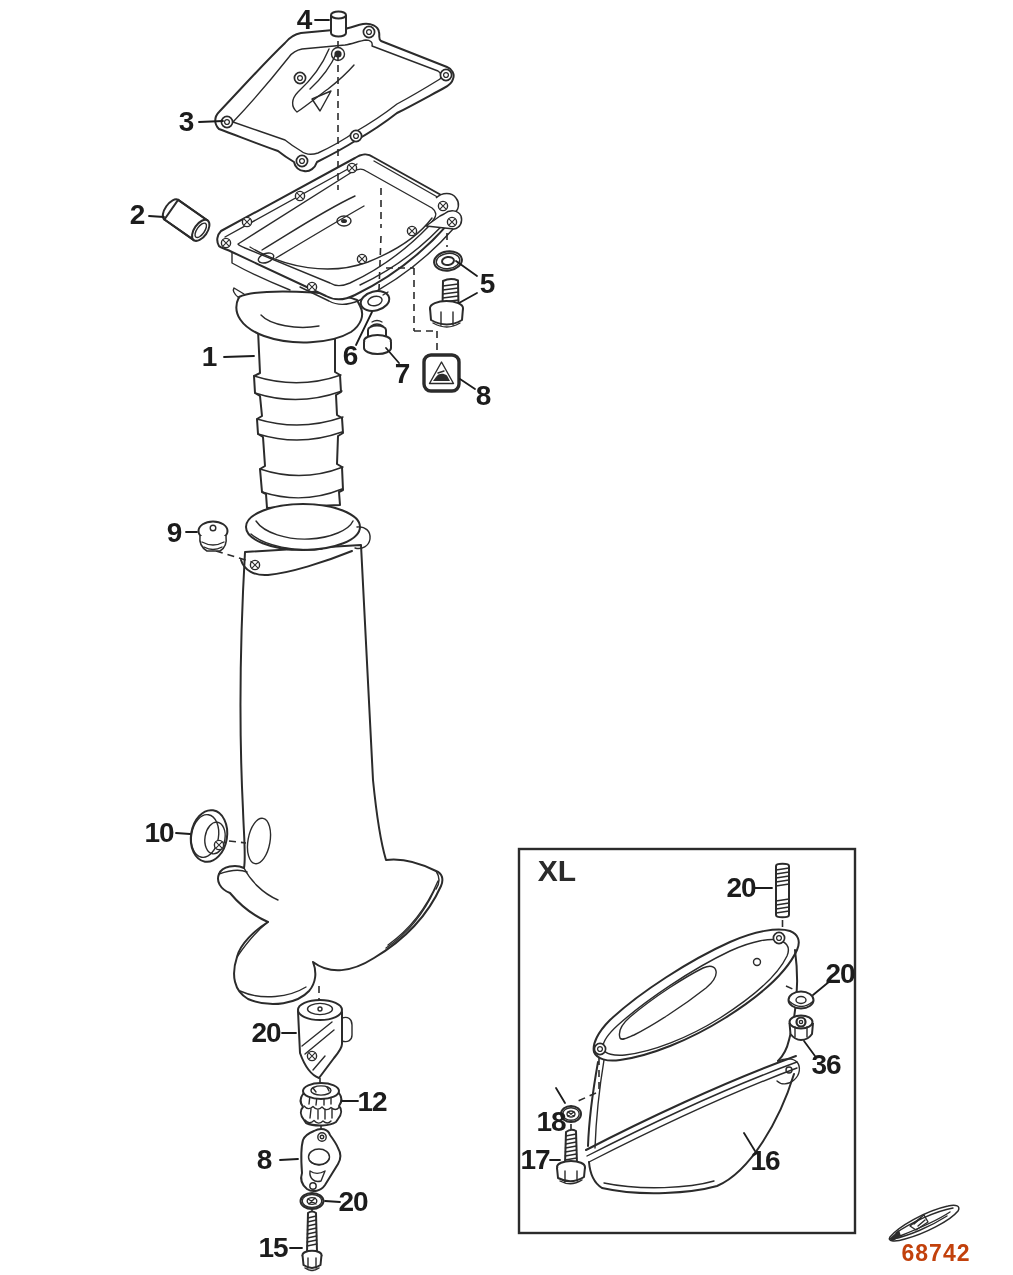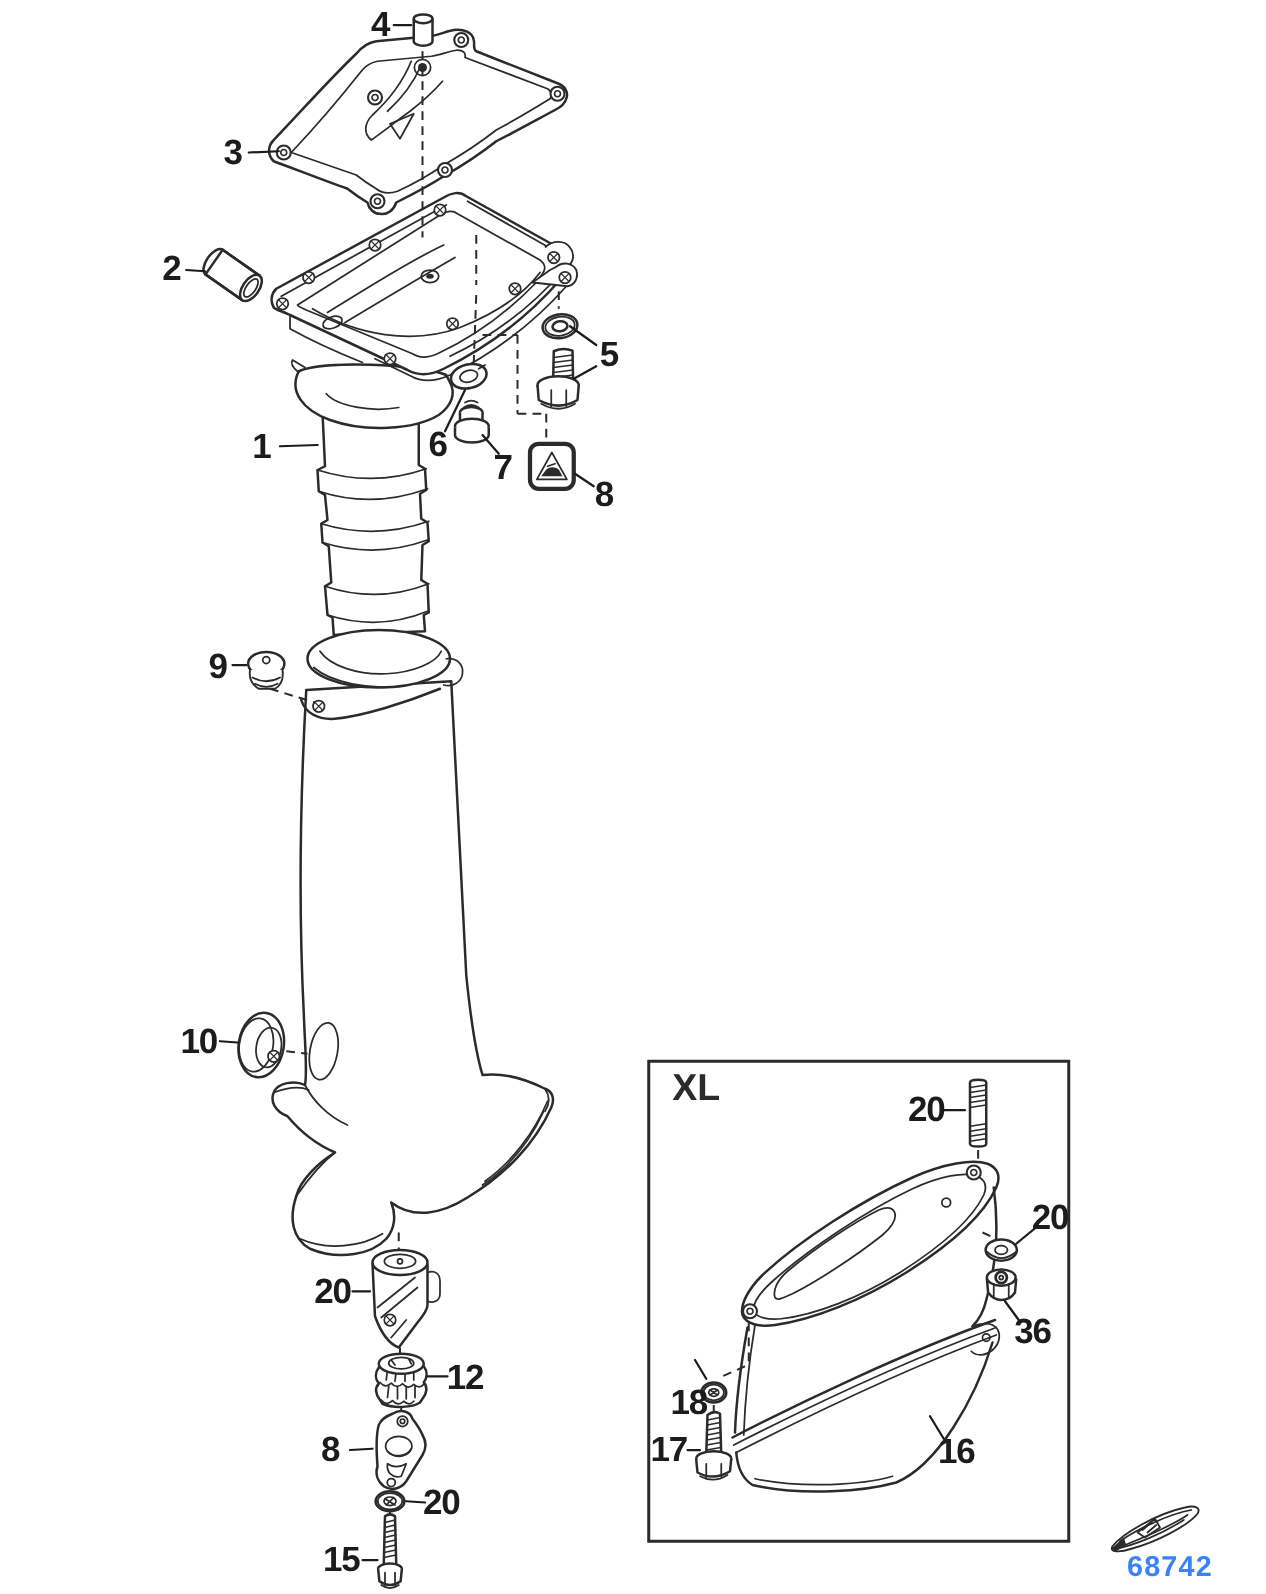--- a/index.html
+++ b/index.html
@@ -5,21 +5,21 @@
   html,body{margin:0;padding:0;background:#fff;}
   #stage{position:relative;width:1013px;height:1275px;background:#fff;overflow:hidden;
          font-family:"Liberation Sans",sans-serif;}
   #art{position:absolute;left:0;top:0;}
   .callout{position:absolute;transform:translate(-50%,-50%);
            font:700 28px "Liberation Sans",sans-serif;color:#1c1c1c;line-height:1;
            letter-spacing:-1px;white-space:nowrap;}
   .inset-label{position:absolute;transform:translate(-50%,-50%);
            font:600 30px "Liberation Sans",sans-serif;color:#2b2b2b;line-height:1;margin-left:12px;}
   .drawing-number{position:absolute;transform:translate(-50%,-50%);
-           font:700 23px "Liberation Sans",sans-serif;color:#3b82f6;letter-spacing:1px;}
+           font:700 23px "Liberation Sans",sans-serif;color:#c2410c;letter-spacing:1px;}
   
   .ln{fill:none;stroke:#2b2b2b;stroke-width:2;stroke-linecap:round;stroke-linejoin:round;}
   .ln2{fill:none;stroke:#2b2b2b;stroke-width:1.4;stroke-linecap:round;stroke-linejoin:round;}
   .fw{fill:#ffffff;stroke:#2b2b2b;stroke-width:2;stroke-linejoin:round;}
   .fw2{fill:#ffffff;stroke:#2b2b2b;stroke-width:1.5;stroke-linejoin:round;}
   .dk{fill:#2b2b2b;stroke:none;}
   .dash{fill:none;stroke:#2b2b2b;stroke-width:1.6;stroke-dasharray:7 5;}
   .ldr{fill:none;stroke:#1c1c1c;stroke-width:1.8;stroke-linecap:round;}
 </style>
 </head>

